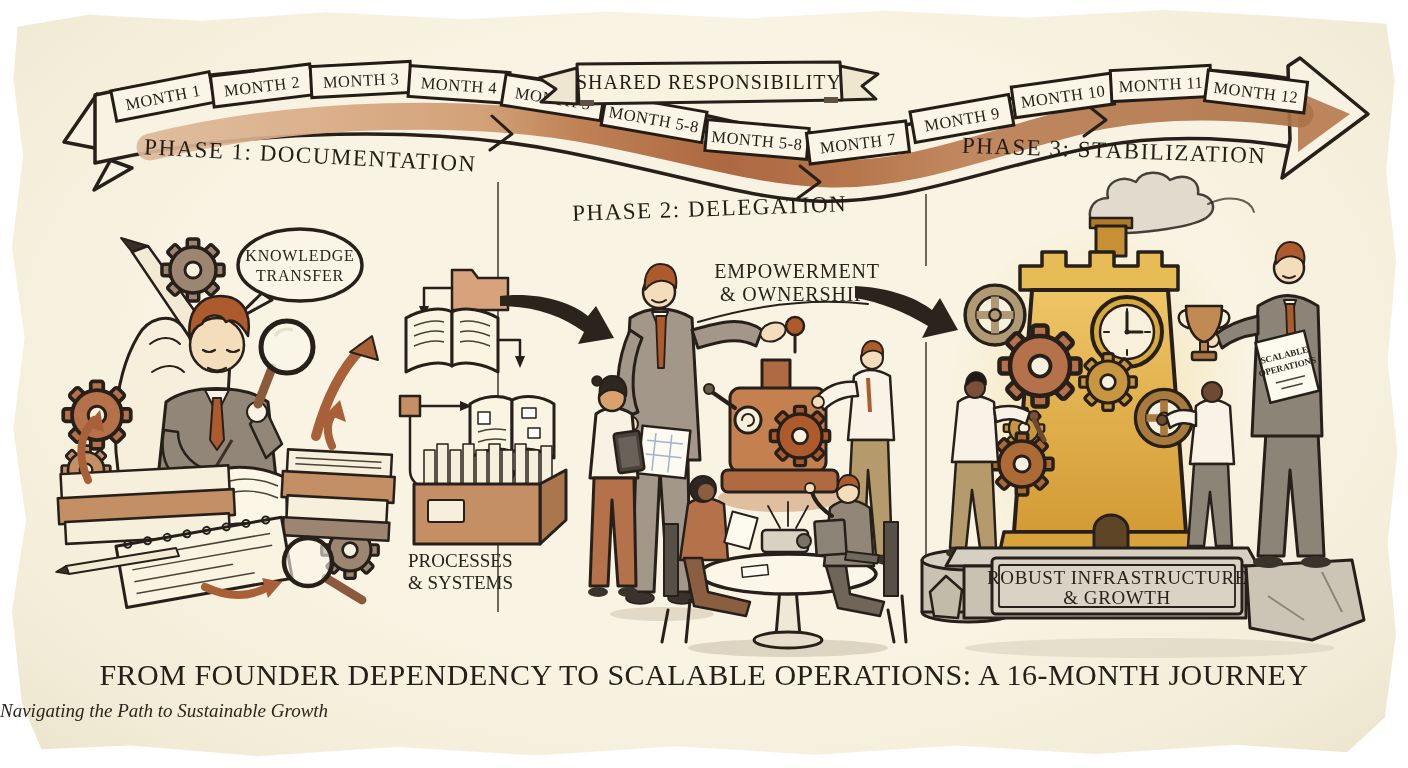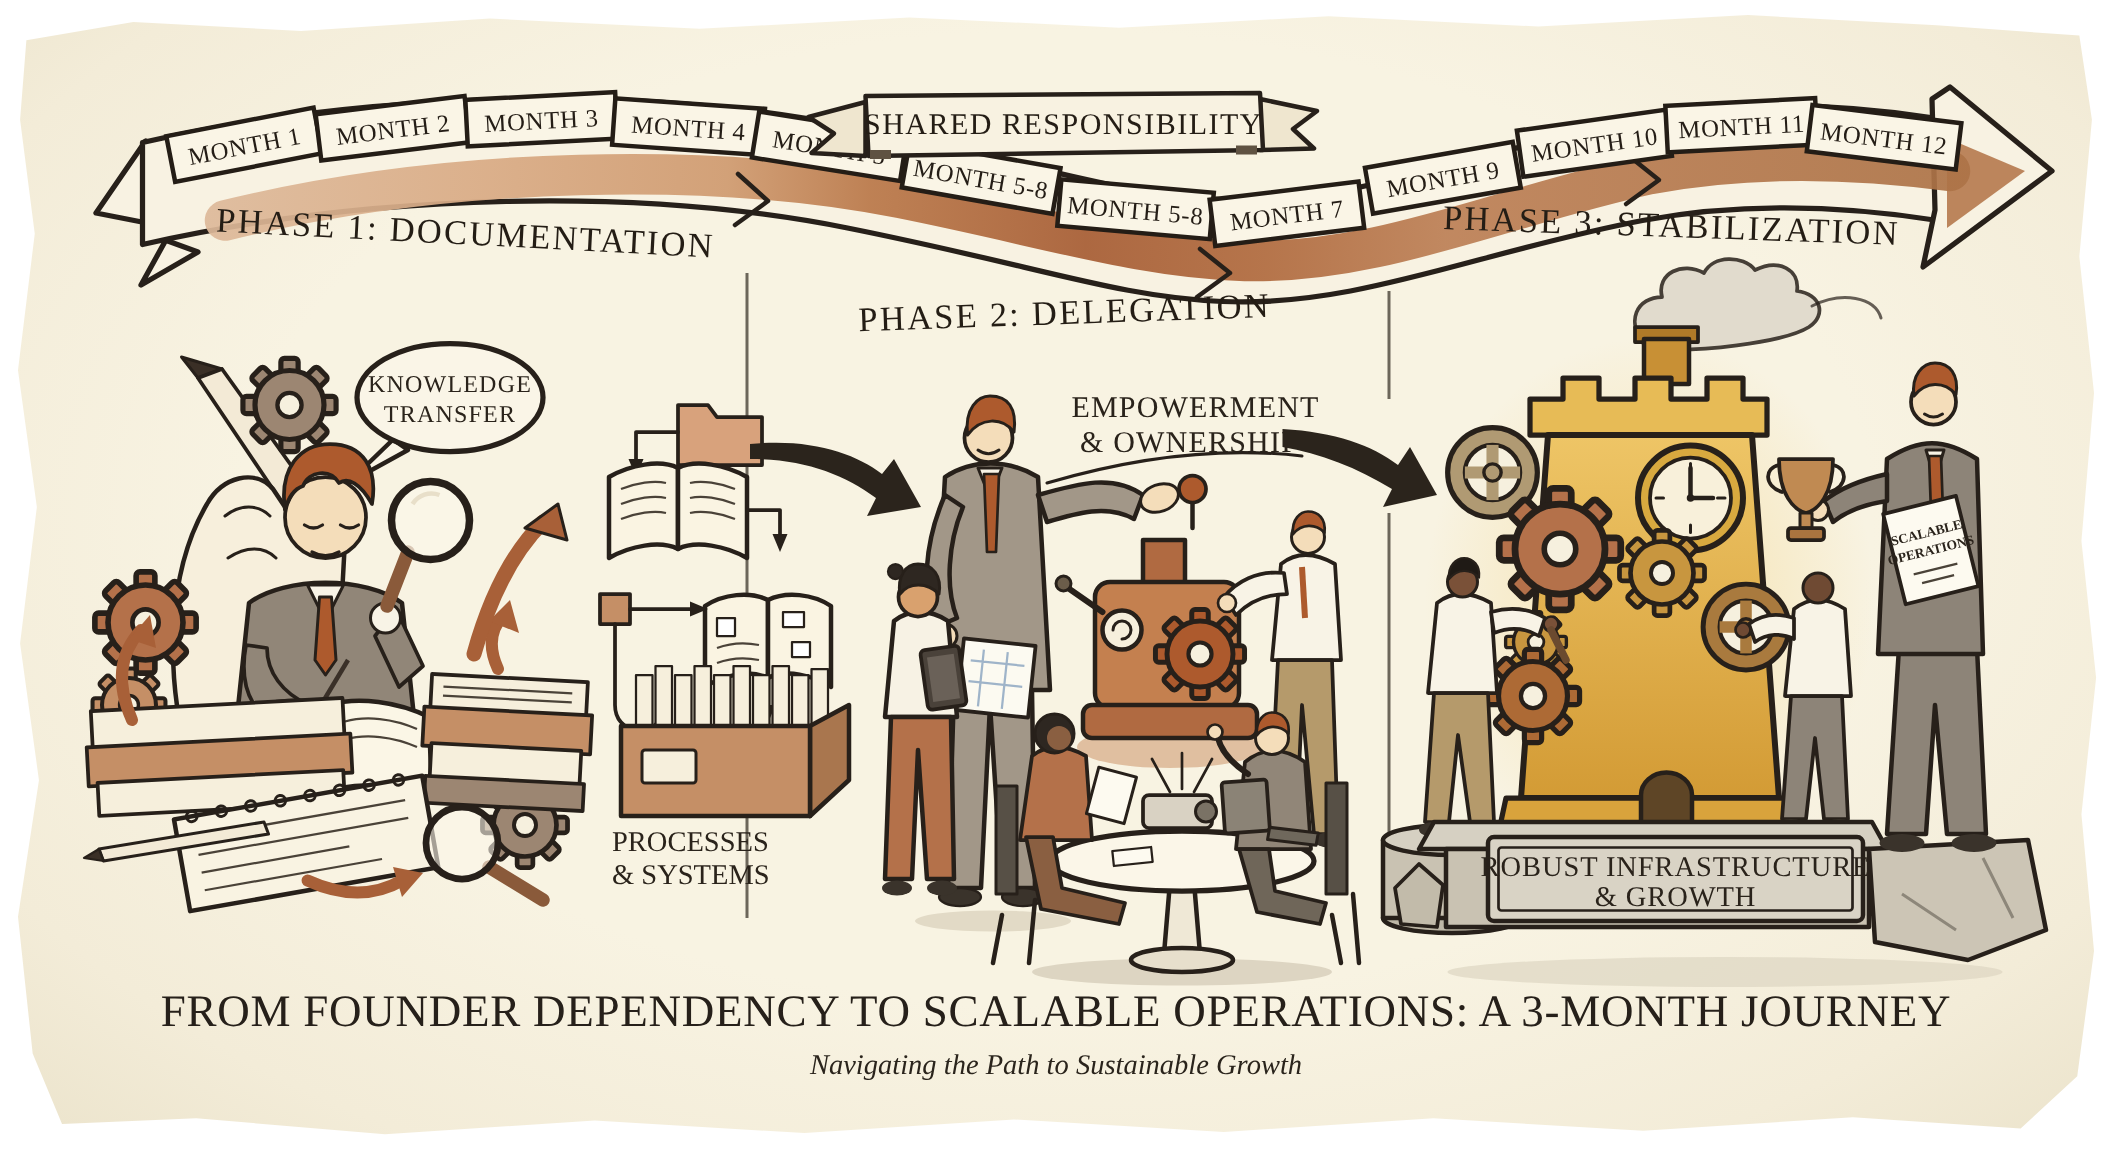--- a/index.html
+++ b/index.html
@@ -23,21 +23,21 @@
   .bannerText { font:20px "Liberation Serif", serif; letter-spacing:1px;
                 fill:#241d15; text-anchor:middle; }
   .sceneLabel { font:20px "Liberation Serif", serif; letter-spacing:.8px;
                 fill:#2a231b; text-anchor:middle; }
   .caption { font:19px "Liberation Serif", serif; fill:#2a231b; }
   .plaqueText { font:19px "Liberation Serif", serif; fill:#2a231b; text-anchor:middle; letter-spacing:.6px; }
   .docText { font:bold 9px "Liberation Serif", serif; fill:#2a231b; text-anchor:middle; }
   .pageLine { stroke:#4a4238; stroke-width:1.5; }
   .footer-title { position:absolute; left:0; right:0; top:658px; text-align:center;
     font:30px "Liberation Serif", serif; color:#26201a; letter-spacing:.5px; white-space:nowrap; }
-  .footer-sub { position:absolute; left:0; right:0; top:700px; text-align:center;
+  .footer-sub { position:absolute; left:0; right:0; top:700px; 
     font:italic 19px "Liberation Serif", serif; color:#2a241c; }
 </style>
 </head>
 <body>
 
 <div class="paper"></div>
 
 <svg class="art" viewBox="0 0 1408 768">
   <defs>
     <linearGradient id="washGrad" gradientUnits="userSpaceOnUse" x1="100" y1="0" x2="1300" y2="0">
@@ -499,14 +499,14 @@
       <g transform="rotate(-14 1286 366)">
         <rect x="1262" y="336" width="50" height="62" fill="#fdfaf0" class="ink" stroke-width="2.5"></rect>
         <text class="docText" x="1287" y="358">SCALABLE</text>
         <text class="docText" x="1287" y="370">OPERATIONS</text>
         <path d="M 1272,380 h 30 M 1276,387 h 22" class="pageLine" stroke-width="1.2"></path>
       </g>
     </g>
   </g>
 </svg>
 
-<div class="footer-title">FROM FOUNDER DEPENDENCY TO SCALABLE OPERATIONS: A 3-MONTH JOURNEY</div>
+<div class="footer-title">FROM FOUNDER DEPENDENCY TO SCALABLE OPERATIONS: A 16-MONTH JOURNEY</div>
 <div class="footer-sub">Navigating the Path to Sustainable Growth</div>
 
 </body></html>

